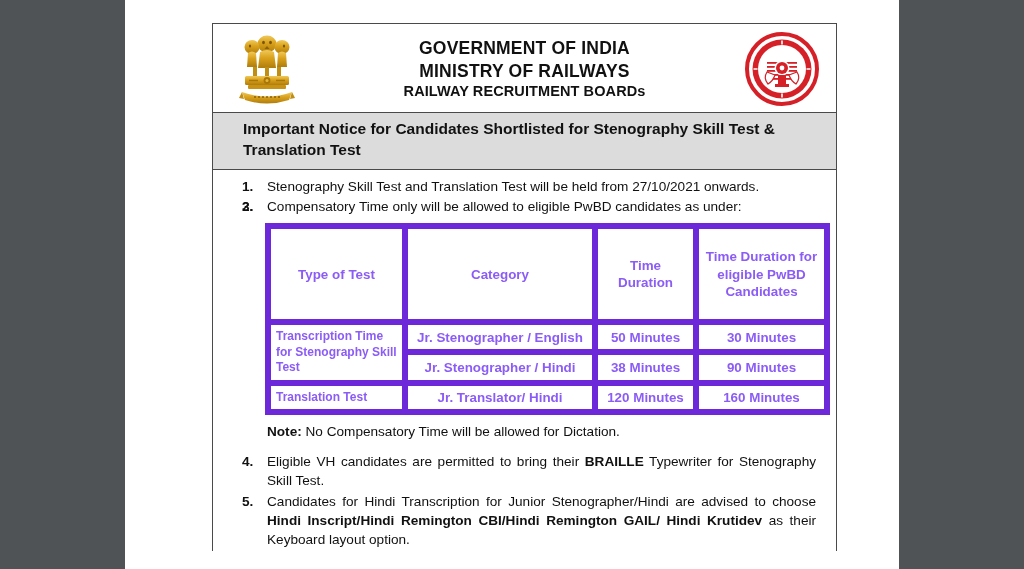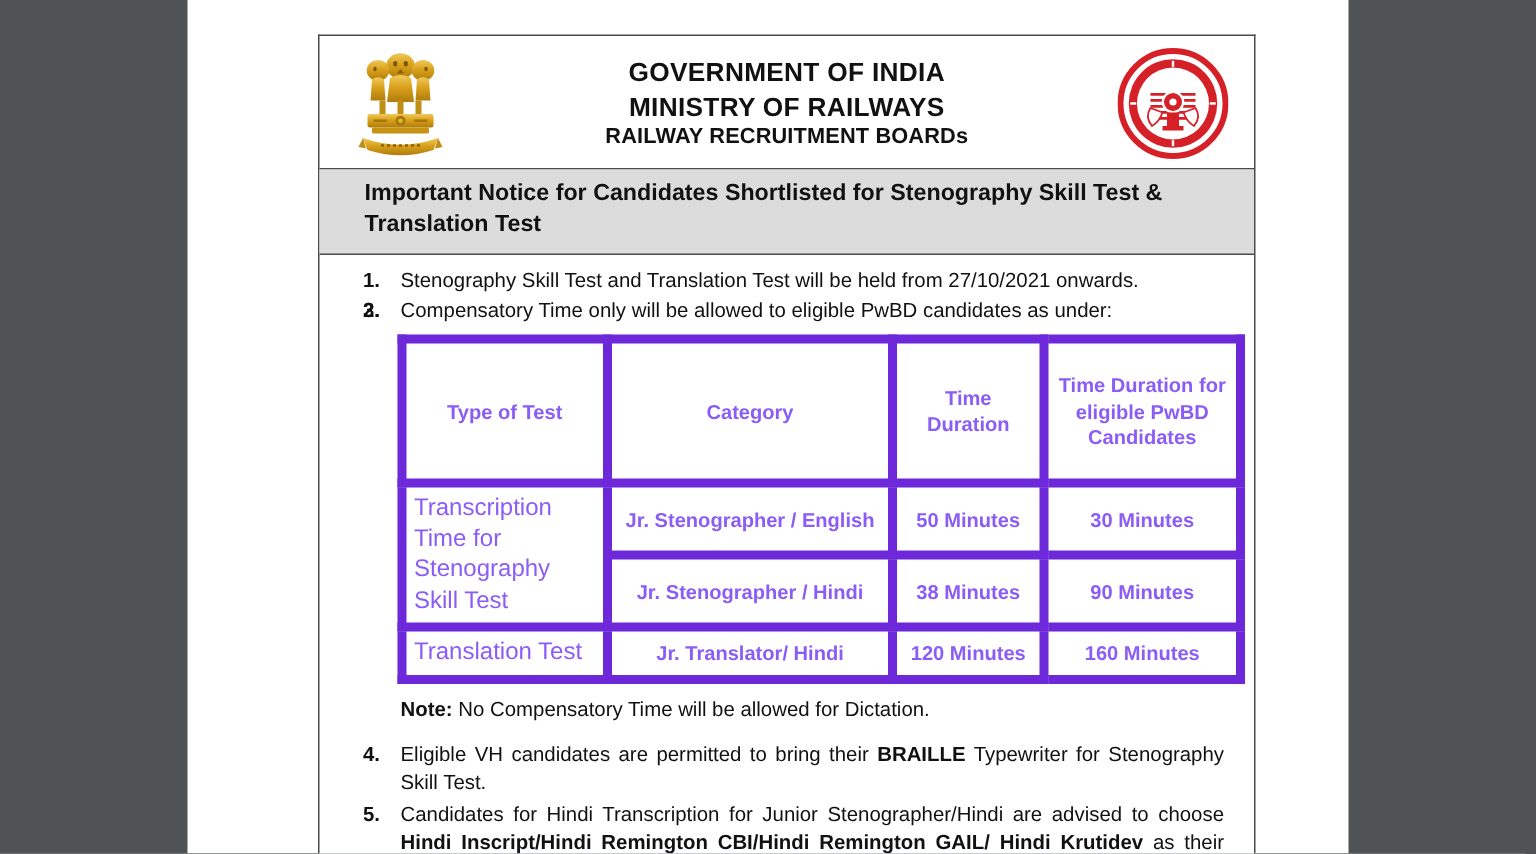--- a/index.html
+++ b/index.html
@@ -163,22 +163,22 @@
     vertical-align: middle;
   }
   table.duration th {
     font-size: 13.4px;
     font-weight: bold;
     text-align: center;
     line-height: 1.3;
     height: 82px;
   }
   td.type-cell {
-    font-size: 16px;
-    font-weight: normal;
+    font-size: 12px;
+    font-weight: bold;
     text-align: left;
     padding-left: 7px;
     line-height: 1.28;
     margin-top: 44px;
   }
   td.ctr {
     font-size: 13.4px;
     text-align: center;
     font-weight: bold;
   }

